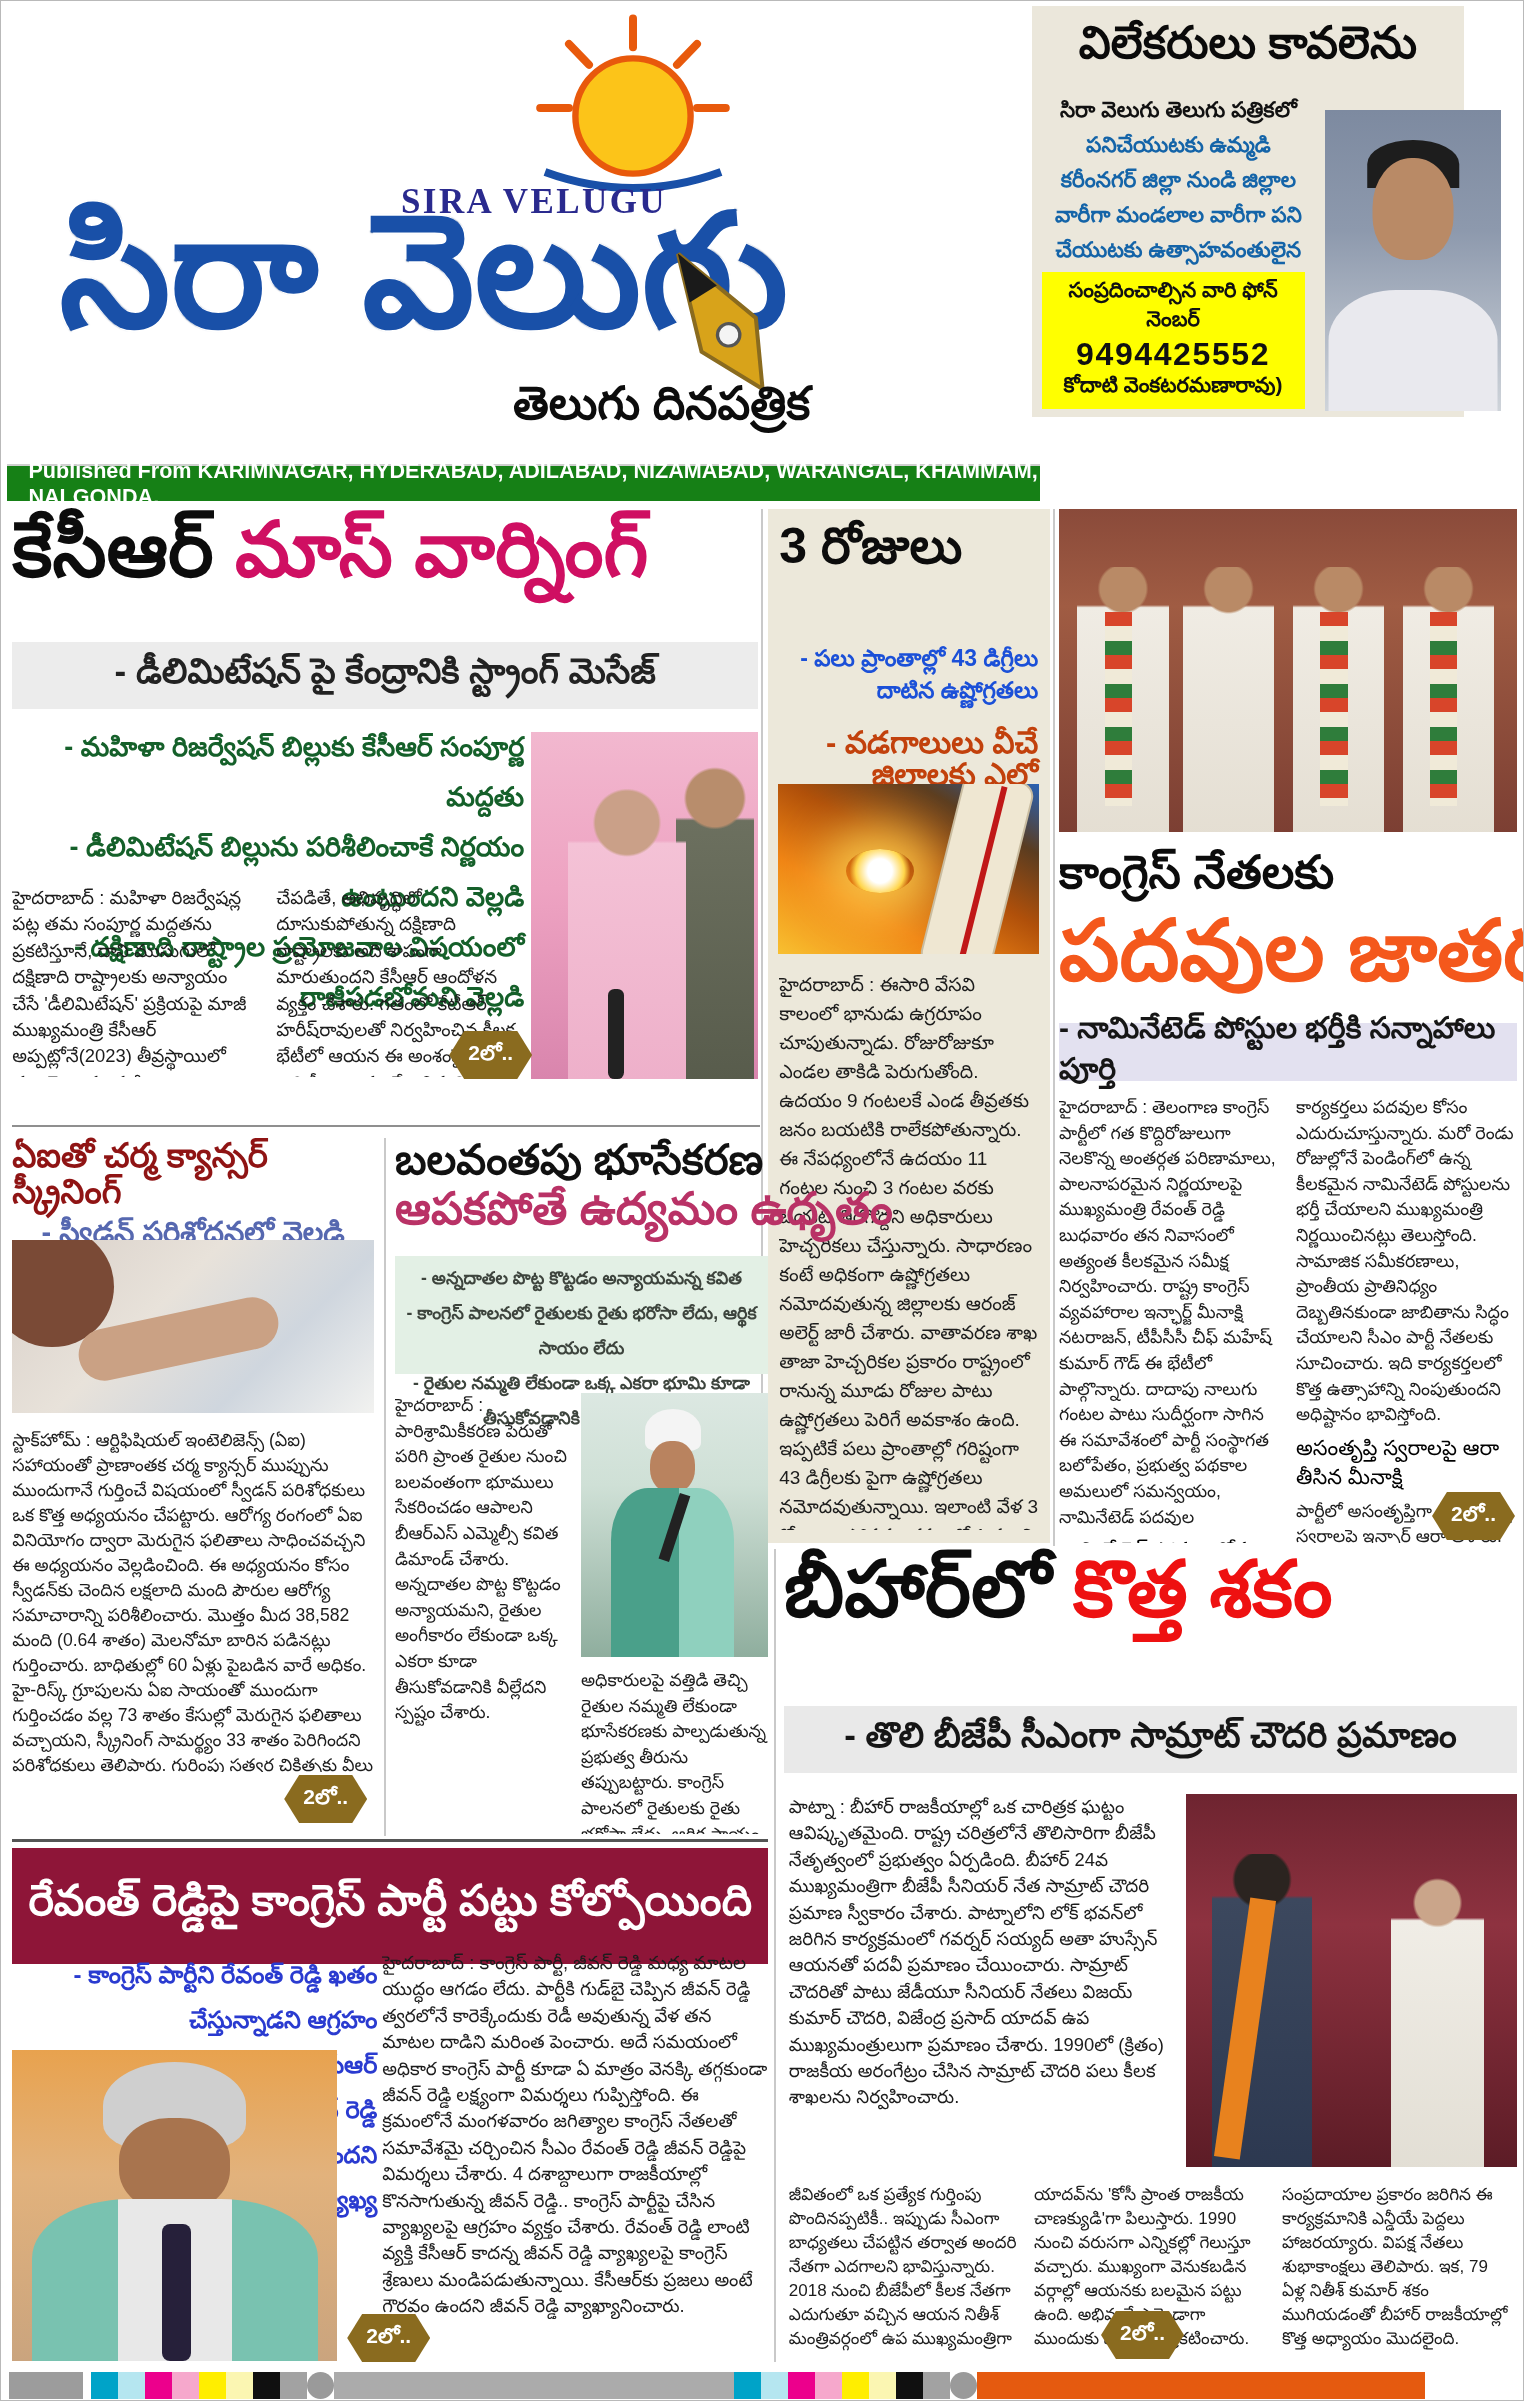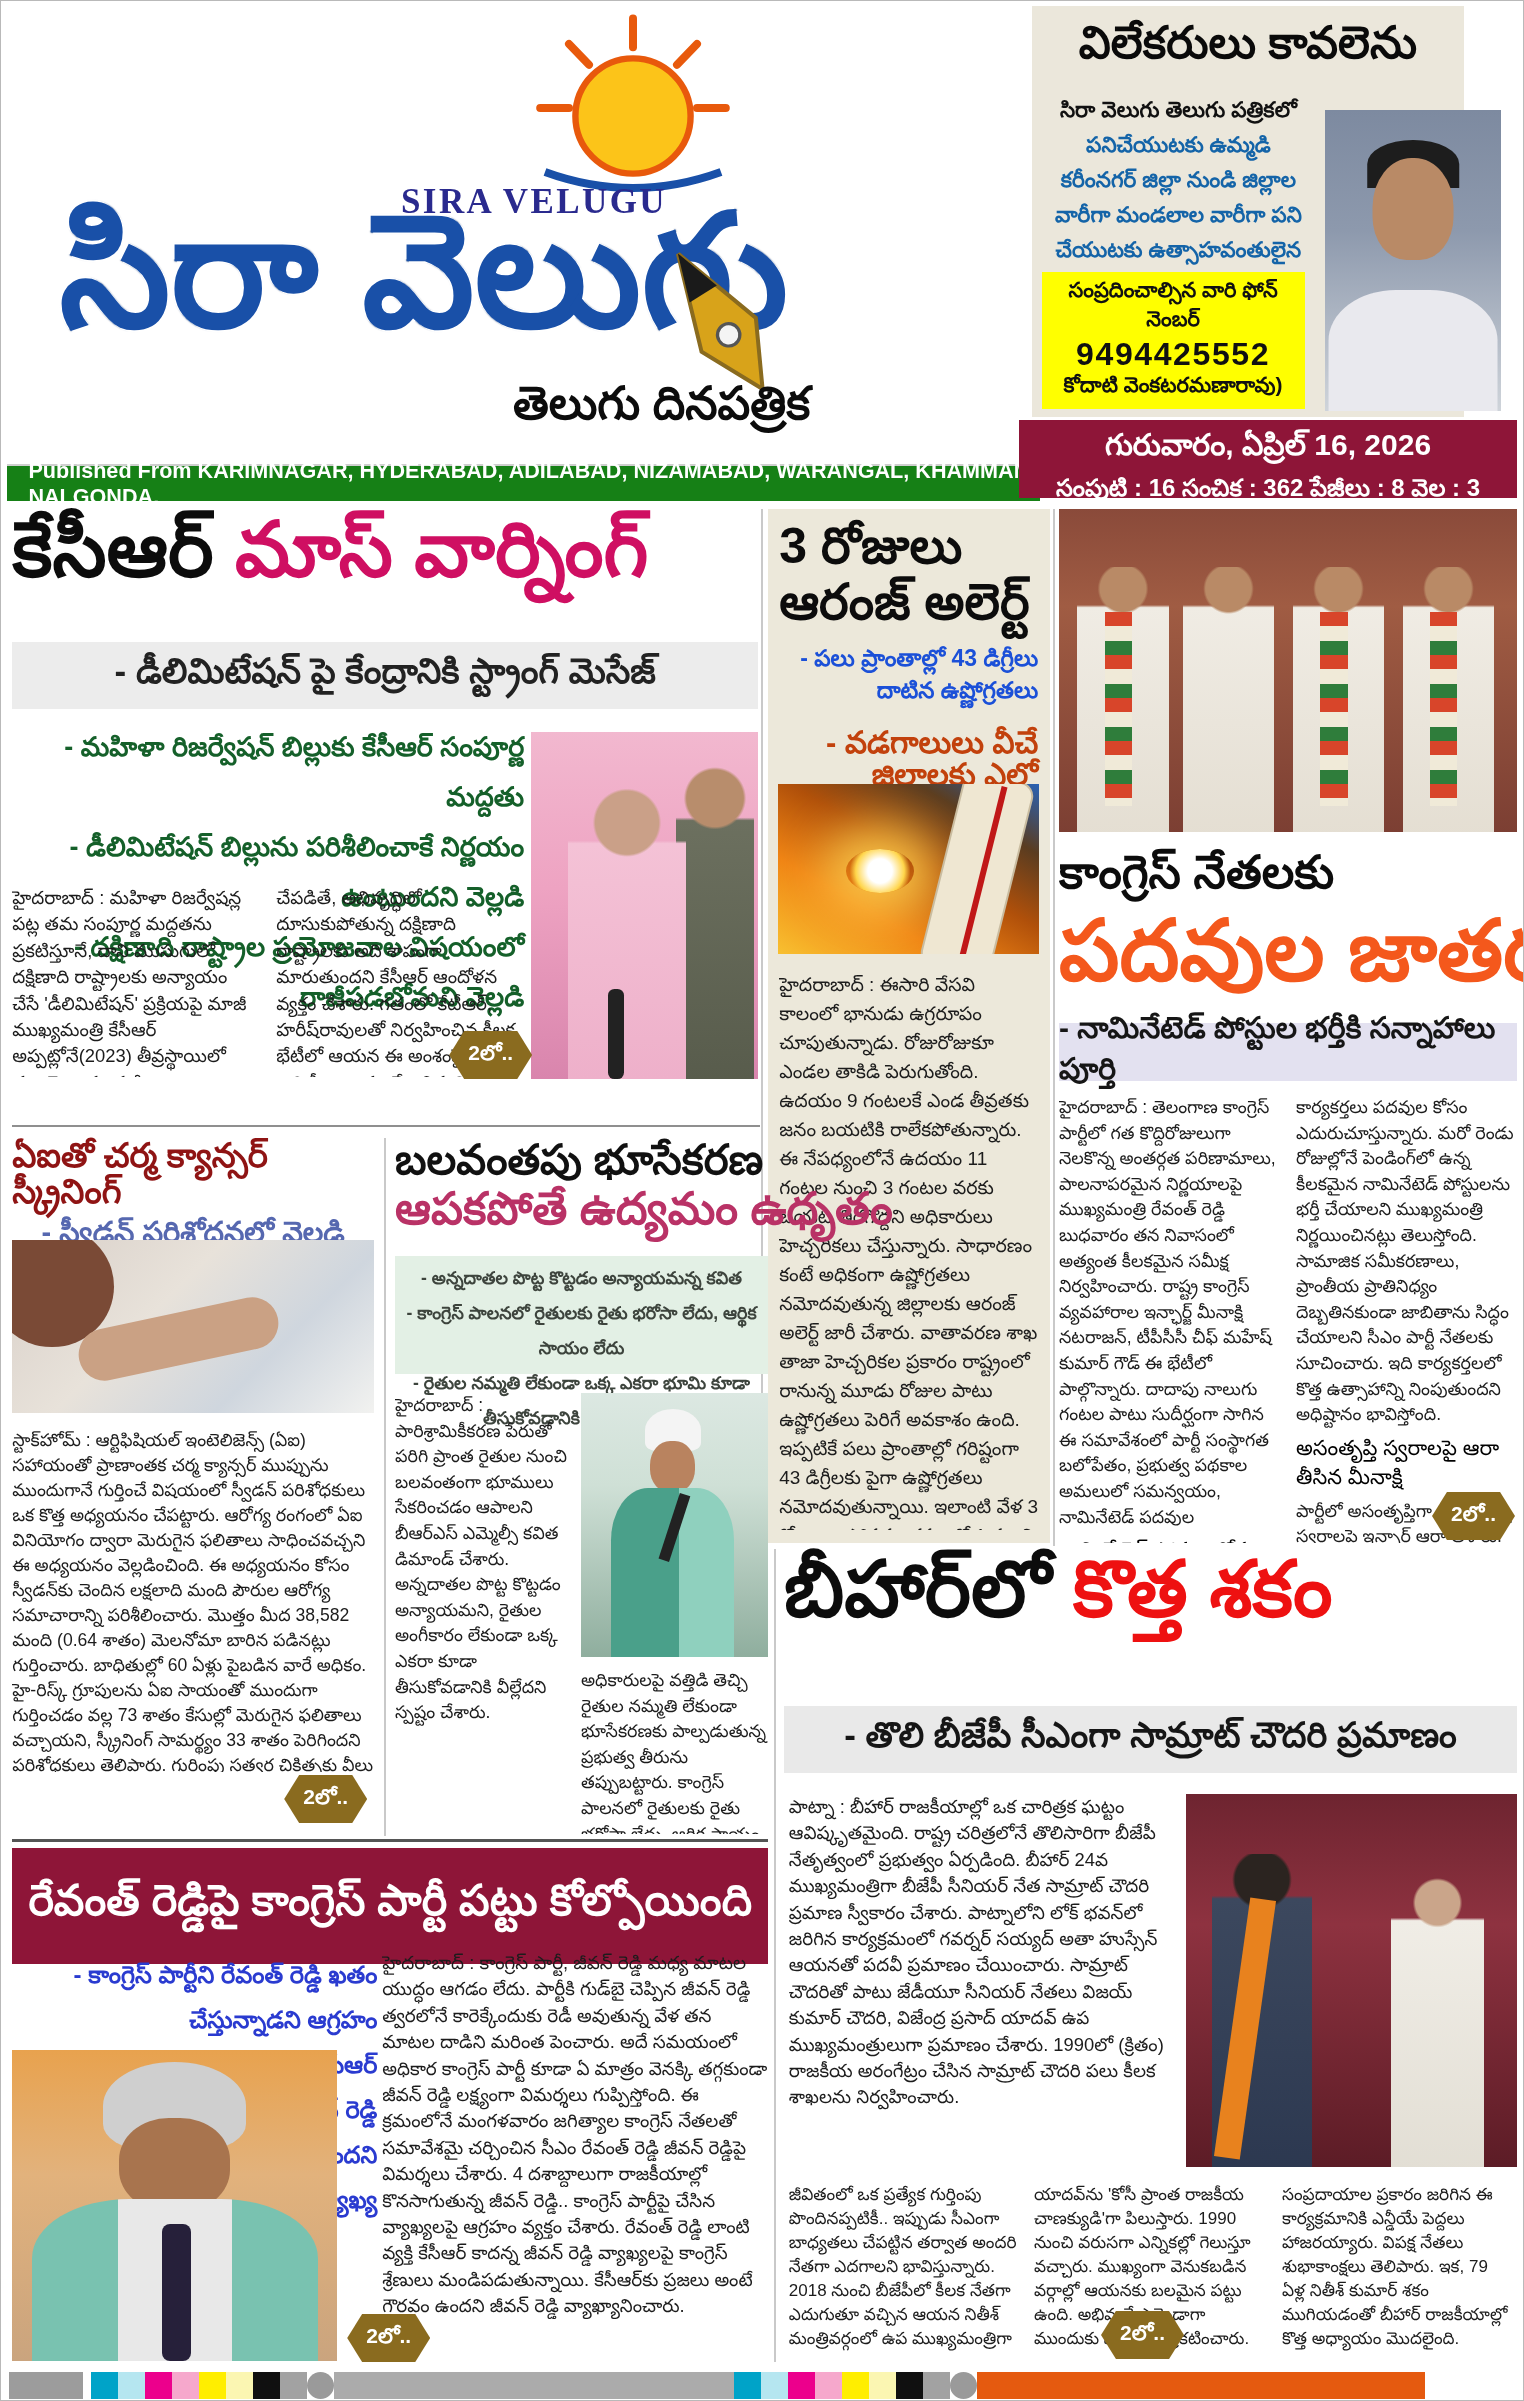--- a/index.html
+++ b/index.html
@@ -145,24 +145,20 @@
     </div>
     <div class="ad-yellow">
       <div class="lb">సంప్రదించాల్సిన వారి ఫోన్ నెంబర్</div>
       <div class="ph">9494425552</div>
       <div class="lb">కోదాటి వెంకటరమణారావు)</div>
     </div>
   </div>
 
   <div class="abs greenbar" style="left:6.4px;top:463px;width:1012px;height:35px;">Published From KARIMNAGAR, HYDERABAD, ADILABAD, NIZAMABAD, WARANGAL, KHAMMAM, NALGONDA,</div>
 
-  <div class="abs maroonbar" style="left:1018px;top:419px;width:498px;height:78px;">
-    <div class="l1">గురువారం, ఏప్రిల్ 16, 2026</div>
-    <div class="l2">సంపుటి : 16  సంచిక : 362 పేజీలు : 8 వెల : 3</div>
-  </div>
 
   <div class="abs" style="left:11.2px;top:508px;width:746px;height:570px;">
     <div class="headline" style="font-size:77px;">
       <span style="color:#0c0c0c;">కేసీఆర్</span><span style="color:#cf0f62;"> మాస్ వార్నింగ్</span>
     </div>
     <div class="subbox" style="position:absolute;left:0;top:133px;width:746px;height:67px;background:#ececec;font-size:35px;color:#222;">- డీలిమిటేషన్ పై కేంద్రానికి స్ట్రాంగ్ మెసేజ్</div>
     <div class="bullets" style="position:absolute;left:0;top:213px;width:512px;font-size:27px;line-height:50px;color:#15602a;">
       <div>- మహిళా రిజర్వేషన్ బిల్లుకు కేసీఆర్ సంపూర్ణ మద్దతు</div>
       <div>- డీలిమిటేషన్ బిల్లును పరిశీలించాకే నిర్ణయం ఉంటుందని వెల్లడి</div>
       <div>- దక్షిణాది రాష్ట్రాల ప్రయోజనాల విషయంలో రాజీపడబోమని వెల్లడి</div>
@@ -174,21 +170,20 @@
         <div class="fig"></div>
         <div class="mic"></div>
     </div>
     <div class="hexbadge" style="left:437px;top:522px;">2లో..</div>
   </div>
 
   <div class="vrule" style="left:760px;top:508px;height:1034px;"></div>
 
   <div class="abs" style="left:767px;top:508px;width:282px;height:1034px;background:#ece8da;">
     <div class="headline" style="font-size:50px;color:#0c0c0c;padding:11.2px 0 0 11.2px;">3 రోజులు</div>
-    <div class="headline" style="font-size:50px;color:#0c0c0c;padding:3.2px 0 0 11.2px;">ఆరంజ్ అలెర్ట్</div>
     <div class="bullets" style="position:absolute;left:11.2px;top:133px;width:259px;font-size:23px;line-height:32px;color:#1b50d8;">- పలు ప్రాంతాల్లో 43 డిగ్రీలు దాటిన ఉష్ణోగ్రతలు</div>
     <div class="bullets" style="position:absolute;left:11.2px;top:202px;width:259px;font-size:31px;line-height:32px;color:#c2410c;margin-top:16px;">- వడగాలులు వీచే జిల్లాలకు ఎల్లో హెచ్చరికలు జారీ</div>
     <div class="photo ph-heat" style="left:10.4px;top:275px;width:261px;height:170px;">
       <div class="sun"></div>
         <div class="thermo"></div>
         <div class="mercury"></div>
     </div>
     <div class="bodytext" style="position:absolute;left:11.2px;top:461px;width:259px;height:560px;font-size:19px;line-height:29px;">హైదరాబాద్ : ఈసారి వేసవి కాలంలో భానుడు ఉగ్రరూపం చూపుతున్నాడు. రోజురోజుకూ ఎండల తాకిడి పెరుగుతోంది. ఉదయం 9 గంటలకే ఎండ తీవ్రతకు జనం బయటికి రాలేకపోతున్నారు. ఈ నేపధ్యంలోనే ఉదయం 11 గంటల నుంచి 3 గంటల వరకు బయట తిరగొద్దని అధికారులు హెచ్చరికలు చేస్తున్నారు. సాధారణం కంటే అధికంగా ఉష్ణోగ్రతలు నమోదవుతున్న జిల్లాలకు ఆరంజ్ అలెర్ట్ జారీ చేశారు. వాతావరణ శాఖ తాజా హెచ్చరికల ప్రకారం రాష్ట్రంలో రానున్న మూడు రోజుల పాటు ఉష్ణోగ్రతలు పెరిగే అవకాశం ఉంది. ఇప్పటికే పలు ప్రాంతాల్లో గరిష్టంగా 43 డిగ్రీలకు పైగా ఉష్ణోగ్రతలు నమోదవుతున్నాయి. ఇలాంటి వేళ 3 రోజుల ఉష్ణోగ్రతల క్రమంలో 1 నుంచి 2 డిగ్రీల మేర పెరిగే అవకాశం ఉందని తెలిపింది. రాష్ట్రంలోని కొన్ని జిల్లాల్లో తీవ్ర వడగాడ్పులు వీచే అవకాశం ఉంది అని తెలిపింది. ఈ క్రమంలోనే</div>
   </div>
 

